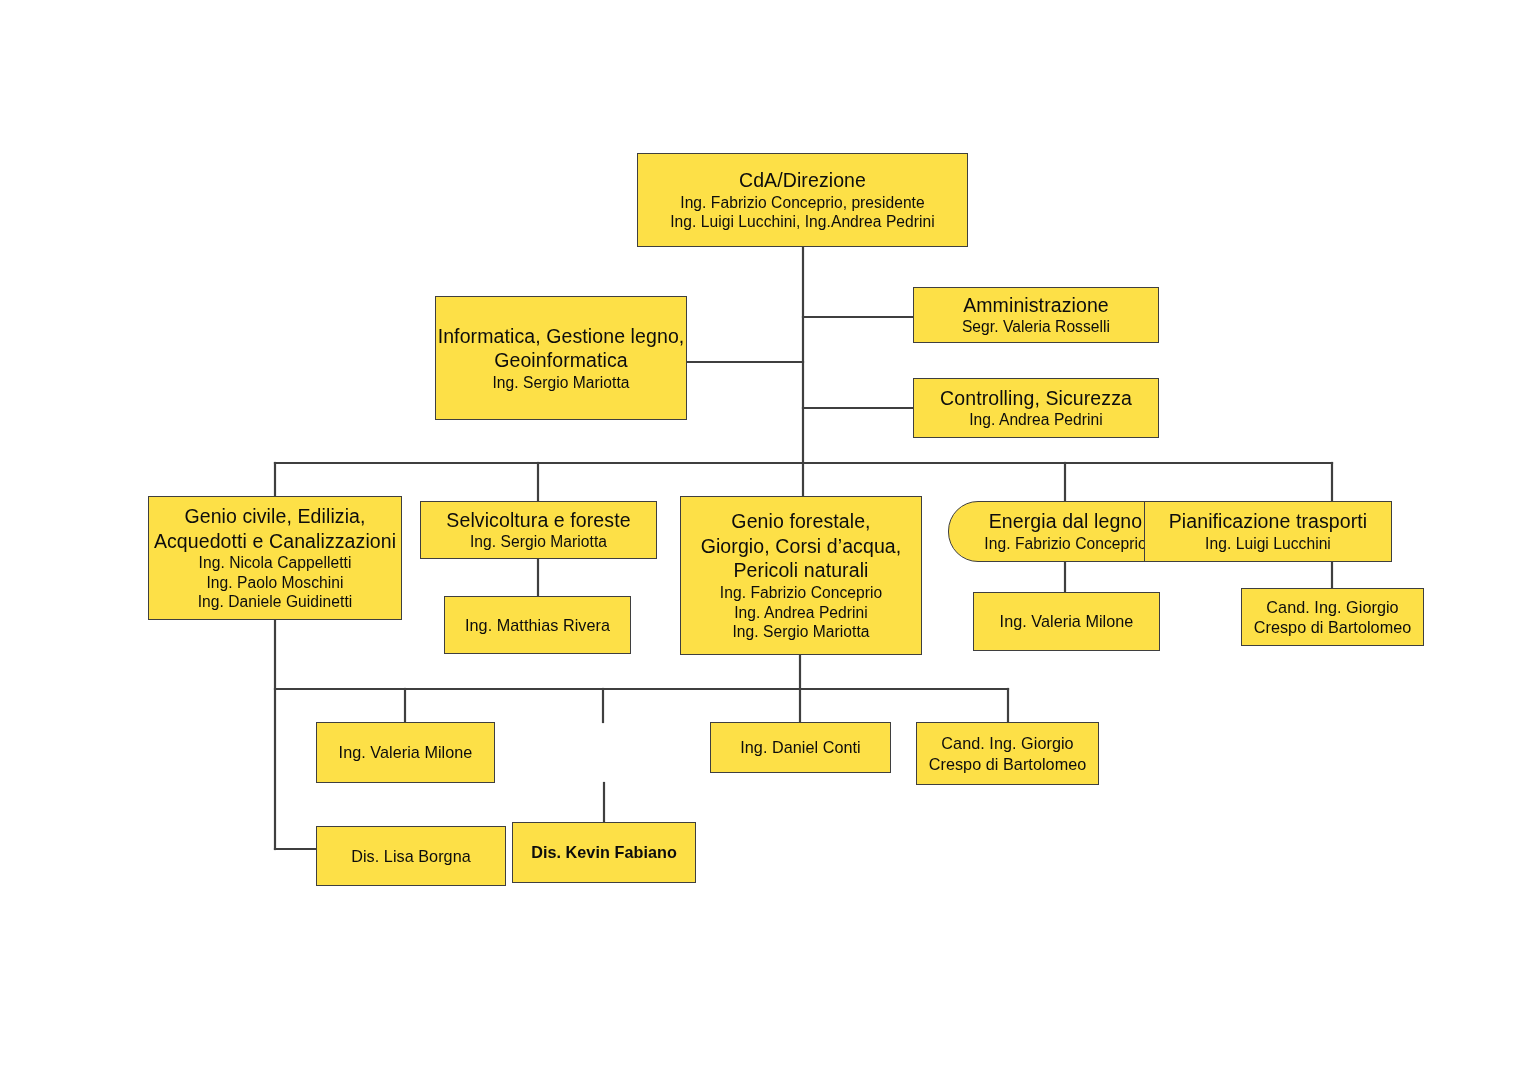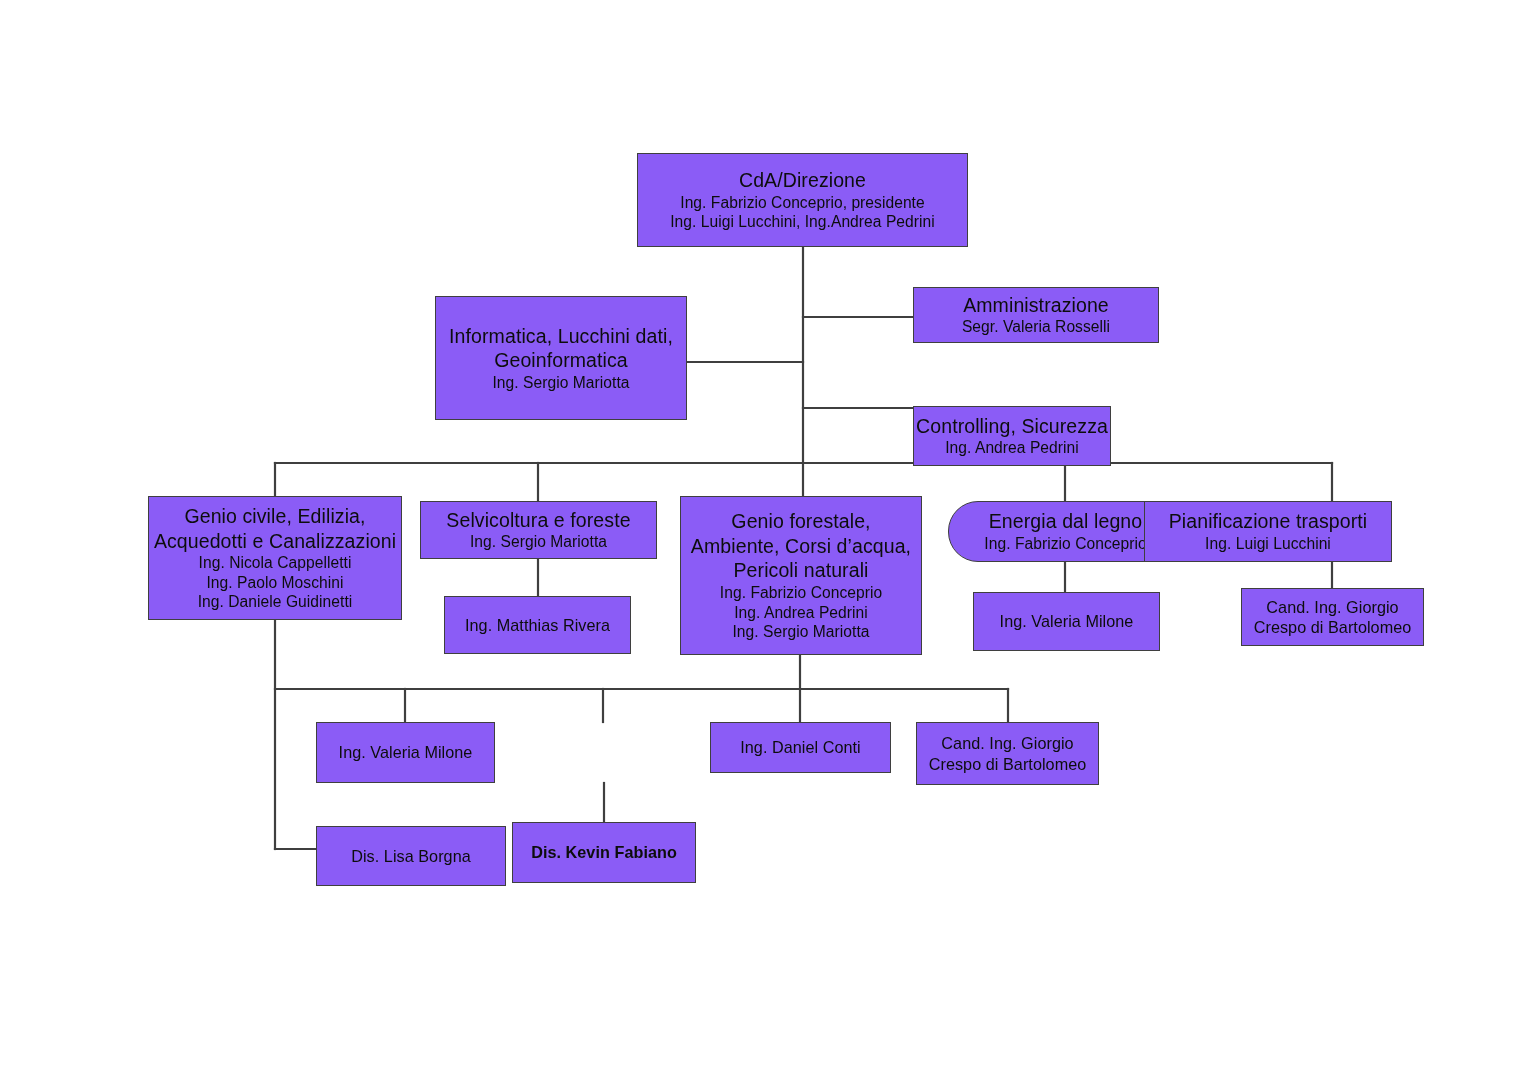--- a/index.html
+++ b/index.html
@@ -21,21 +21,21 @@
     left: 0;
     top: 0;
     width: 1528px;
     height: 1080px;
     pointer-events: none;
   }
   .node {
     position: absolute;
     box-sizing: border-box;
     border: 1.6px solid #3f3f3f;
-    background: #8b5cf6;
+    background: #fde047;
     display: flex;
     flex-direction: column;
     align-items: center;
     justify-content: center;
     text-align: center;
     color: #0d0d0d;
     padding: 4px 6px;
     line-height: 1.26;
   }
   .node .t {
@@ -98,51 +98,51 @@
     </g>
   </svg>
 
   <div class="node" style="left:637px; top:153px; width:331px; height:94px;">
     <div class="t">CdA/Direzione</div>
     <div class="s">Ing. Fabrizio Conceprio, presidente</div>
     <div class="s">Ing. Luigi Lucchini, Ing.Andrea Pedrini</div>
   </div>
 
   <div class="node" style="left:435px; top:296px; width:252px; height:124px;">
-    <div class="t">Informatica, Lucchini dati,</div>
+    <div class="t">Informatica, Gestione legno,</div>
     <div class="t">Geoinformatica</div>
     <div class="s">Ing. Sergio Mariotta</div>
   </div>
 
   <div class="node" style="left:913px; top:287px; width:246px; height:56px;">
     <div class="t">Amministrazione</div>
     <div class="s">Segr. Valeria Rosselli</div>
   </div>
 
-  <div class="node" style="left:913px; top:378px; width:198px; height:60px;margin-top:28px;">
+  <div class="node" style="left:913px; top:378px; width:246px; height:60px;">
     <div class="t">Controlling, Sicurezza</div>
     <div class="s">Ing. Andrea Pedrini</div>
   </div>
 
   <div class="node" style="left:148px; top:496px; width:254px; height:124px;">
     <div class="t">Genio civile, Edilizia,</div>
     <div class="t">Acquedotti e Canalizzazioni</div>
     <div class="s">Ing. Nicola Cappelletti</div>
     <div class="s">Ing. Paolo Moschini</div>
     <div class="s">Ing. Daniele Guidinetti</div>
   </div>
 
   <div class="node" style="left:420px; top:501px; width:237px; height:58px;">
     <div class="t">Selvicoltura e foreste</div>
     <div class="s">Ing. Sergio Mariotta</div>
   </div>
 
   <div class="node" style="left:680px; top:496px; width:242px; height:159px;">
     <div class="t">Genio forestale,</div>
-    <div class="t">Ambiente, Corsi d’acqua,</div>
+    <div class="t">Giorgio, Corsi d’acqua,</div>
     <div class="t">Pericoli naturali</div>
     <div class="s">Ing. Fabrizio Conceprio</div>
     <div class="s">Ing. Andrea Pedrini</div>
     <div class="s">Ing. Sergio Mariotta</div>
   </div>
 
   <div class="node" style="left:948px; top:501px; width:235px; height:61px;border-radius:30px;">
     <div class="t">Energia dal legno</div>
     <div class="s">Ing. Fabrizio Conceprio</div>
   </div>

